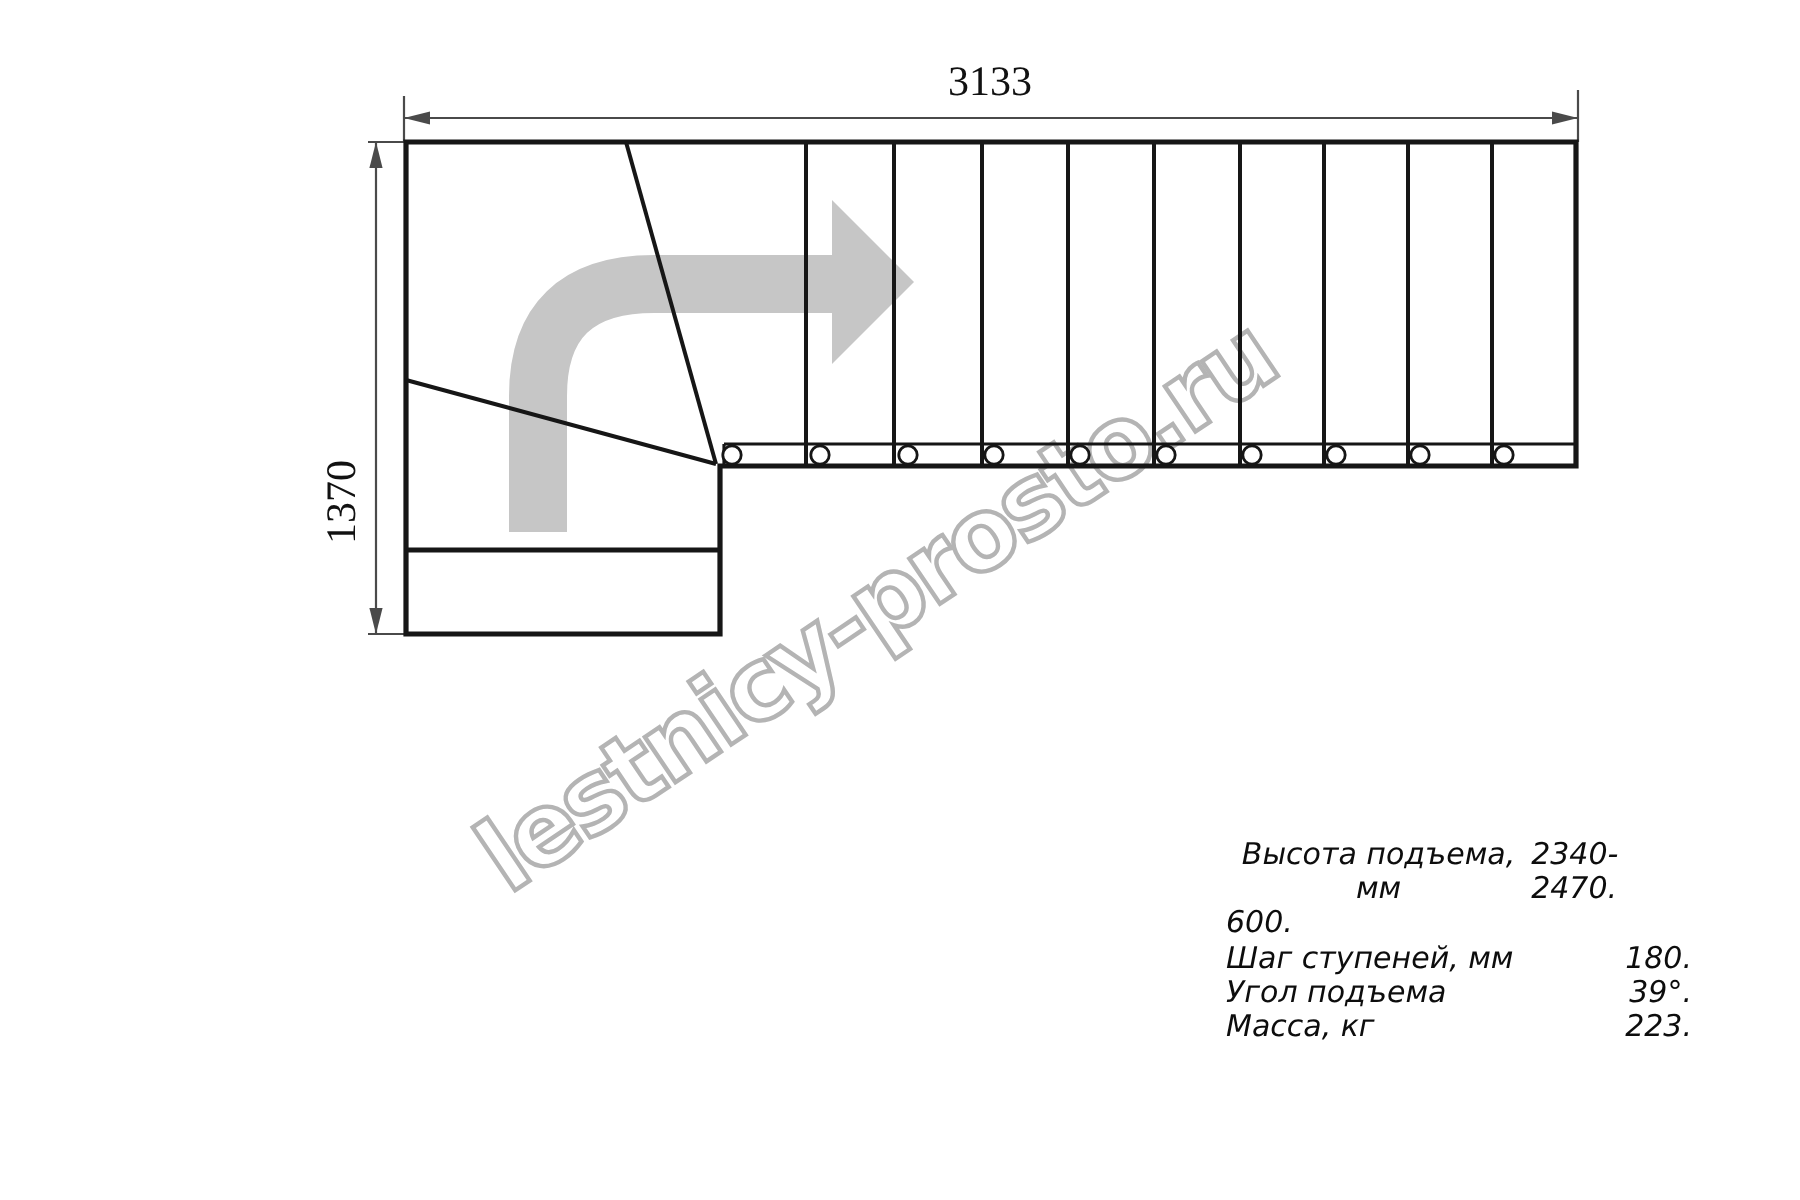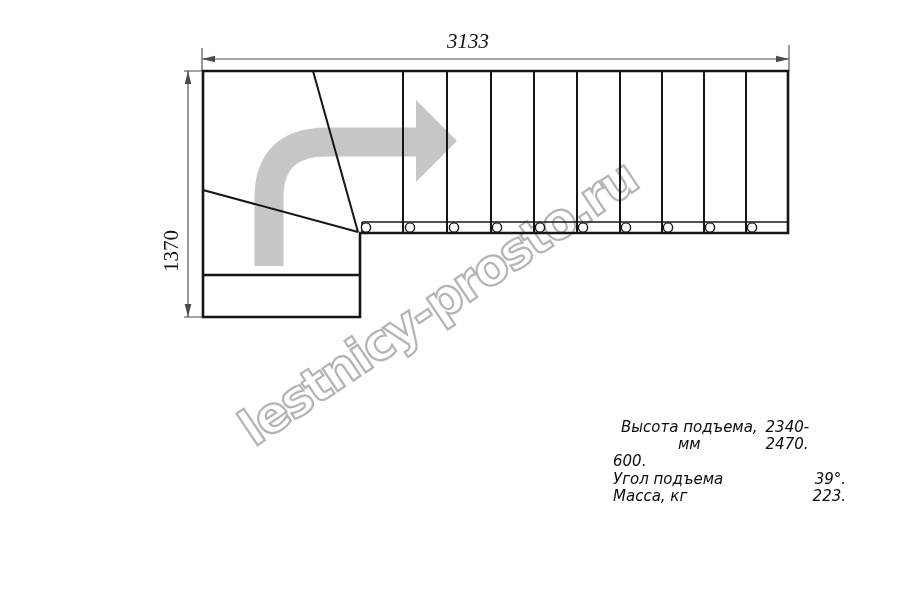--- a/index.html
+++ b/index.html
@@ -10,21 +10,21 @@
     position:absolute;left:438px;top:303px;
     transform:translate(-50%,-50%) rotate(-34deg);
     font-family:"DejaVu Sans",sans-serif;
     font-weight:bold;font-size:50px;letter-spacing:-2px;white-space:nowrap;
     color:#ffffff;-webkit-text-stroke:2.2px #b4b4b4;
   }
   .dim-label{
     position:absolute;font-family:"Liberation Serif",serif;
     font-size:21px;color:#111;white-space:nowrap;
   }
-  .dim-label.h{left:468px;top:41px;transform:translate(-50%,-50%);font-style:italic;}
+  .dim-label.h{left:495px;top:41px;transform:translate(-50%,-50%);}
   .dim-label.v{left:171px;top:251px;transform:translate(-50%,-50%) rotate(-90deg);}
   .specs{
     position:absolute;left:613px;top:419px;width:233px;
     font-family:"DejaVu Sans",sans-serif;font-style:italic;
     font-size:15px;line-height:17.2px;color:#0d0d0d;
   }
   .spec-row{display:flex;justify-content:space-between;}
   .spec-row .lbl{text-align:center;}
   .spec-row .val{}
 </style>
@@ -91,20 +91,24 @@
 
   <div class="specs">
     <div class="spec-row">
       <span class="lbl">Высота подъема, мм</span>
       <span class="val">2340-2470.</span>
     </div>
     <div class="spec-row">
       <span class="val">600.</span>
     </div>
     <div class="spec-row">
+      <span class="lbl">Шаг ступеней, мм</span>
+      <span class="val">180.</span>
+    </div>
+    <div class="spec-row">
       <span class="lbl">Угол подъема</span>
       <span class="val">39°.</span>
     </div>
     <div class="spec-row">
       <span class="lbl">Масса, кг</span>
       <span class="val">223.</span>
     </div>
   </div>
 </div>
 

